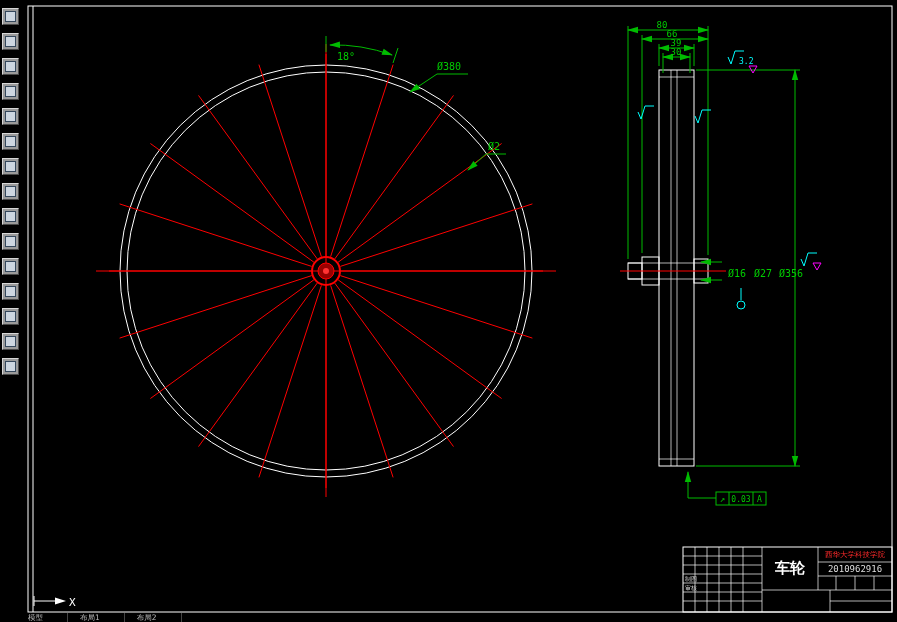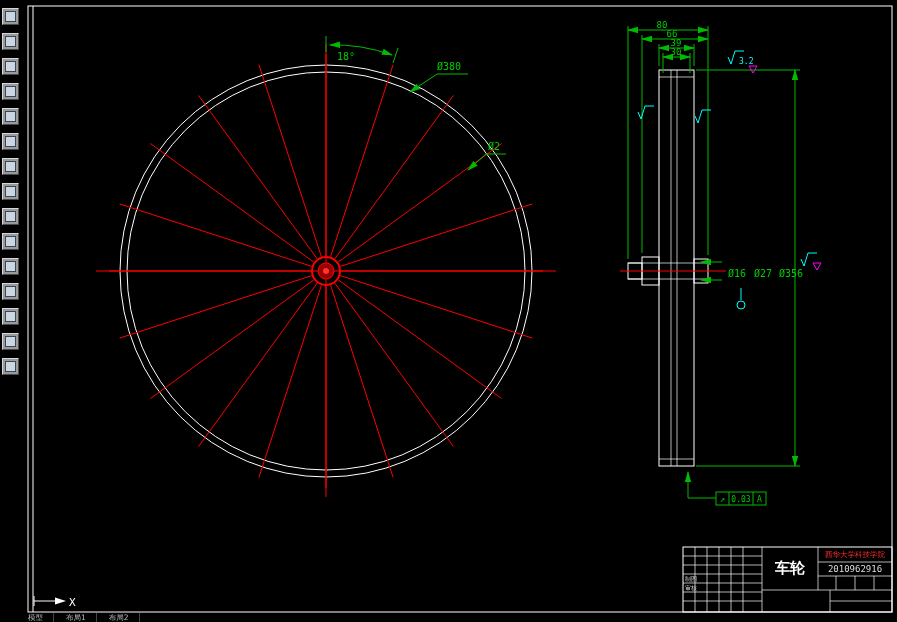--- a/index.html
+++ b/index.html
@@ -29,21 +29,21 @@
   .tid{fill:#dddddd;font-size:9px;}
   
   #toolbar{position:absolute;left:2px;top:8px;width:20px;display:flex;flex-direction:column;gap:8px;z-index:2;}
   .tool-btn{width:17px;height:17px;box-sizing:border-box;background:#9a9a9a;
     border:1px solid;border-color:#d6d6d6 #4a4a4a #4a4a4a #d6d6d6;
     display:flex;align-items:center;justify-content:center;cursor:pointer;}
   .tool-glyph{width:9px;height:9px;background:#cdd6e0;border:1px solid #35485c;}
   
   #statusbar{position:absolute;left:28px;bottom:0px;height:9px;display:flex;gap:12px;z-index:2;}
   #statusbar span{color:#bbbbbb;font-size:7.5px;line-height:9px;font-family:"DejaVu Sans",sans-serif;
-    border-right:1px solid #444;padding-right:10px;cursor:pointer;}
+    border-right:1px solid #444;padding-right:24px;cursor:pointer;}
 </style>
 </head>
 <body>
 
 <div id="toolbar">
     <div class="tool-btn">
       <div class="tool-glyph"></div>
     </div>
     <div class="tool-btn">
       <div class="tool-glyph"></div>

